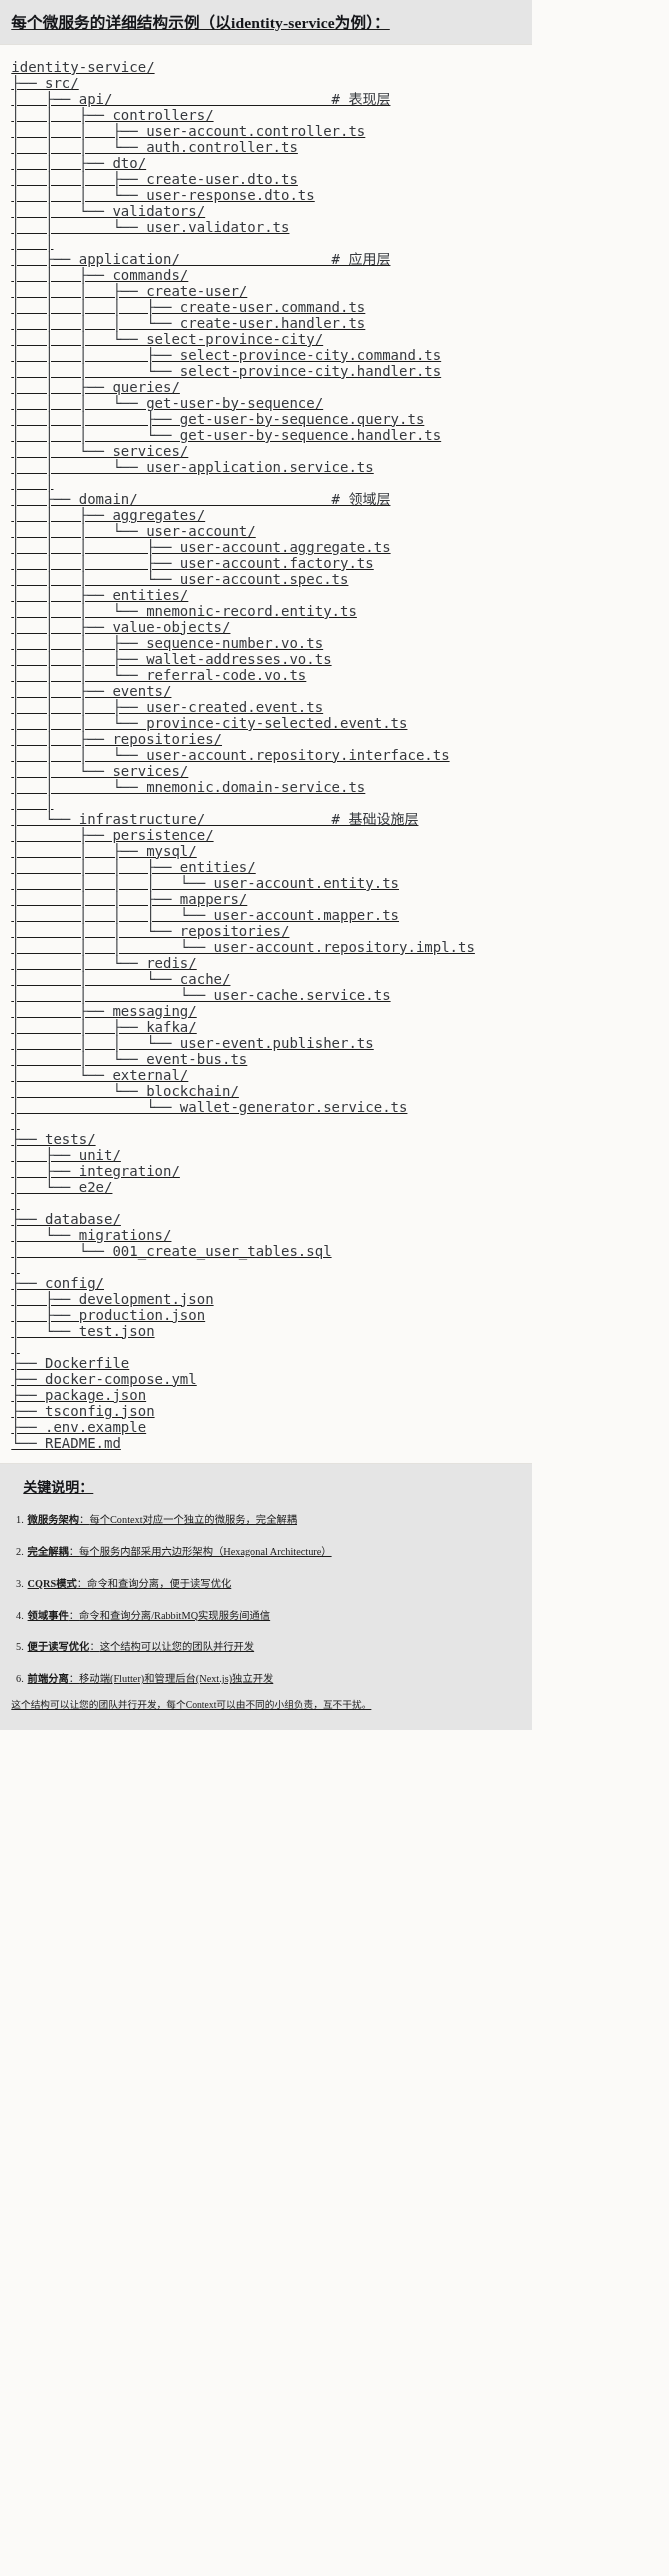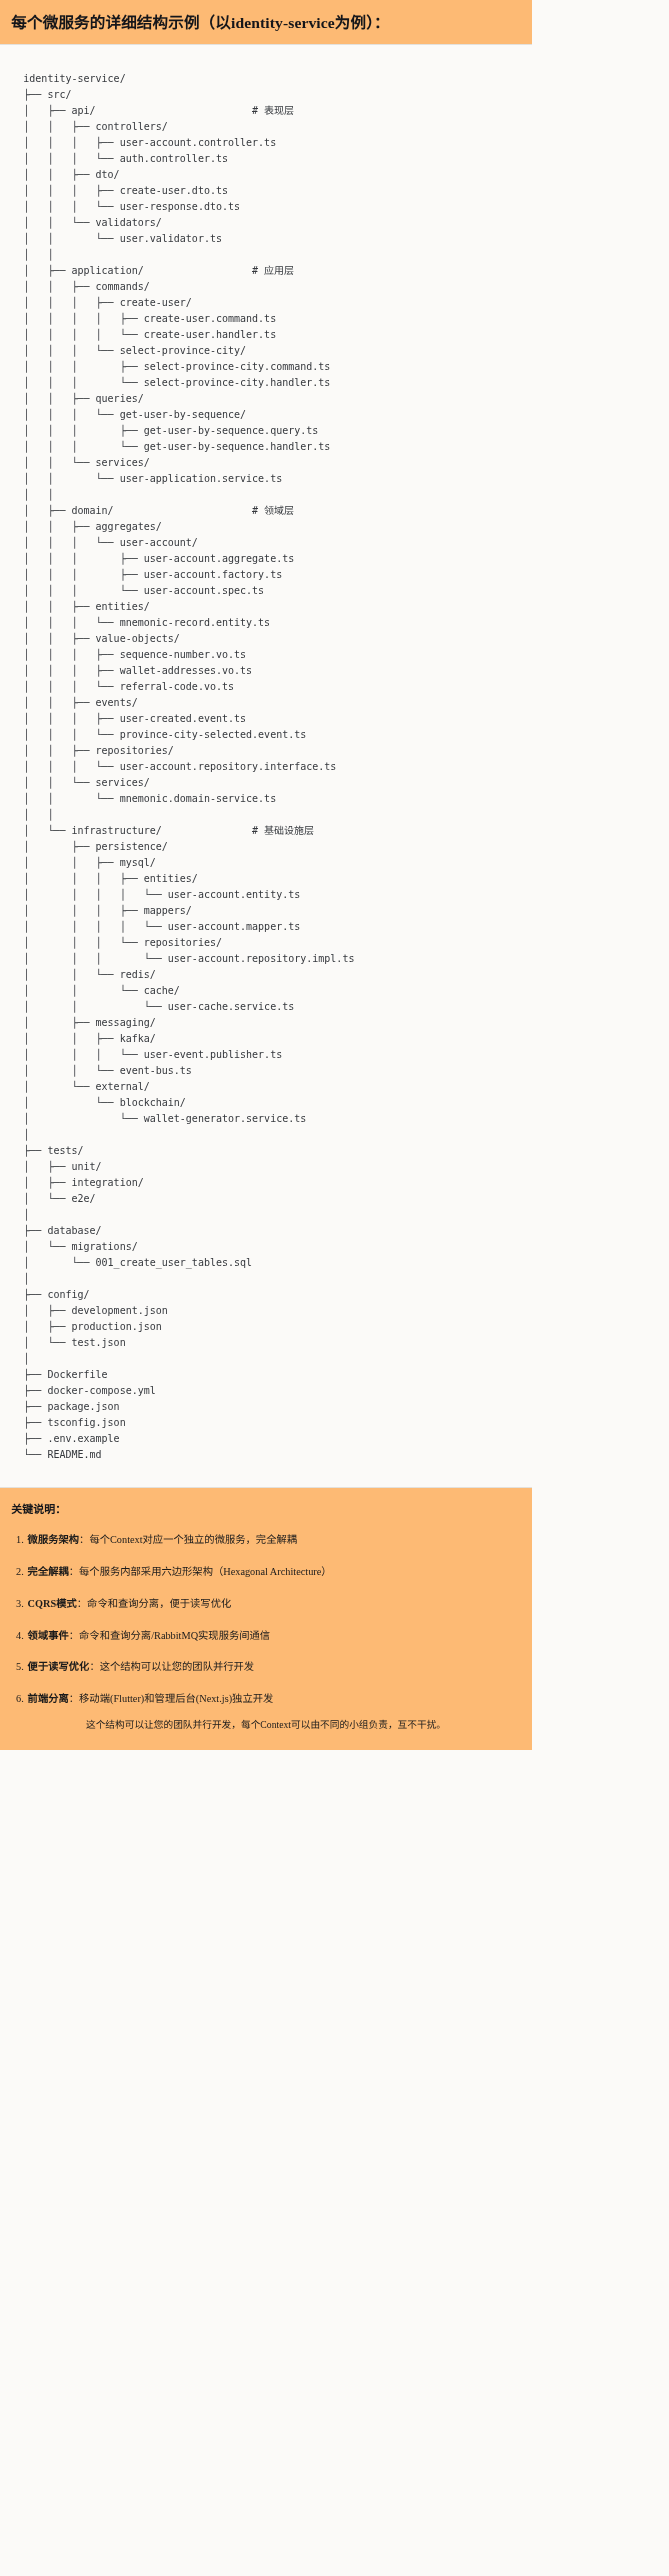--- a/index.html
+++ b/index.html
@@ -10,21 +10,22 @@
   }
   body {
     width: 669px;
     font-family: "Liberation Serif", "DejaVu Serif", serif;
     color: #1b1b1b;
     -webkit-font-smoothing: antialiased;
   }
   .page {
     width: 532px;
     box-sizing: border-box;
-    background: #fdba74;
+    background: #e5e5e5;
+    text-decoration: underline;
   }
 
   
   .doc-title {
     font-family: "Liberation Serif", "DejaVu Serif", serif;
     font-weight: bold;
     font-size: 15.6px;
     line-height: 1.3;
     color: #15161a;
     margin: 0;
@@ -37,40 +38,40 @@
     margin: 0;
     height: 0;
   }
 
   
   .tree-block {
     padding: 13.8px 11.3px 12.5px 11.3px;
     background: #fbfaf8;
   }
   pre.tree {
-    margin: 12px;
+    margin: 0;
     font-family: "DejaVu Sans Mono", "Liberation Mono", monospace;
-    font-size: 10px;
+    font-size: 14px;
     line-height: 16px;
     color: #35383d;
     white-space: pre;
     tab-size: 4;
     letter-spacing: 0px;
   }
 
   
   .keys-block {
     padding: 11.3px 11.3px 6.3px 11.3px;
   }
   .keys-title {
     font-family: "Liberation Serif", "DejaVu Serif", serif;
     font-weight: bold;
-    font-size: 11px;
+    font-size: 14px;
     color: #15161a;
-    margin: 0 0 10px 0;
+    margin: 0 0 10px 12px;
   }
   ol.keys {
     margin: 0;
     padding: 0 0 0 15px;
     list-style: decimal;
     font-size: 10.3px;
     line-height: 1.55;
   }
   ol.keys > li {
     margin: 16px 0 10px 0;
@@ -78,21 +79,20 @@
   }
   ol.keys > li b {
     font-weight: bold;
   }
   .closing {
     font-size: 9.7px;
     line-height: 1.6;
     color: #1b1b1b;
     margin: 8.8px 0 11.3px 0;
     padding: 0;
-    text-align: center;
   }
 </style>
 </head>
 <body>
 
 <div class="page">
 
   <h2 class="doc-title">每个微服务的详细结构示例（以identity-service为例）：</h2>
 
   <hr class="rule">

